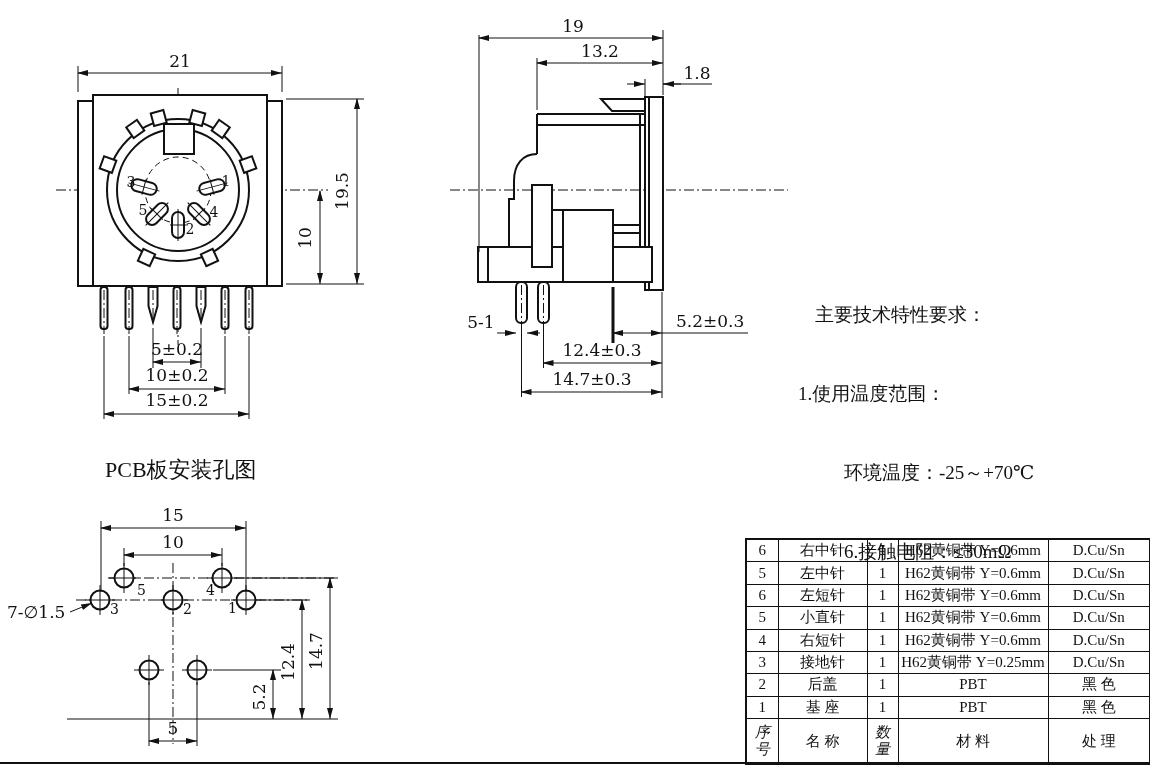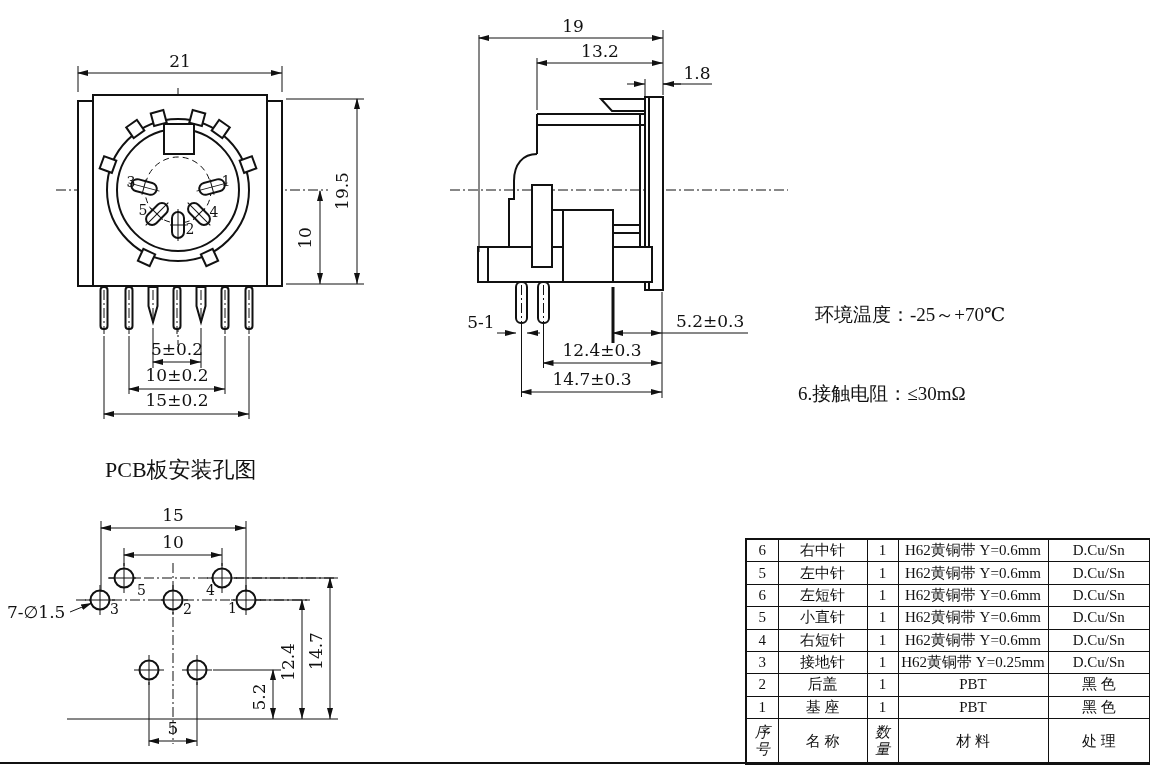--- a/index.html
+++ b/index.html
@@ -296,20 +296,22 @@
       <line class="dim" x1="236" y1="578" x2="338" y2="578"></line>
       <line class="dim" x1="330" y1="578" x2="330" y2="719" marker-start="url(#as)" marker-end="url(#ae)"></line>
       <text class="dt" x="322" y="651" text-anchor="middle" transform="rotate(-90 322 651)">14.7</text>
 
       <line class="dim" x1="233" y1="719" x2="338" y2="719"></line>
     </g>
   </g>
 </svg>
 
 <div id="tech">
+  <div class="tech-line">主要技术特性要求：</div>
+  <div class="tech-line">1.使用温度范围：</div>
   <div class="tech-line">环境温度：-25～+70℃</div>
   <div class="tech-line">6.接触电阻：≤30mΩ</div>
   
   
   
   
 </div>
 
 <table id="parts">
   <colgroup>

